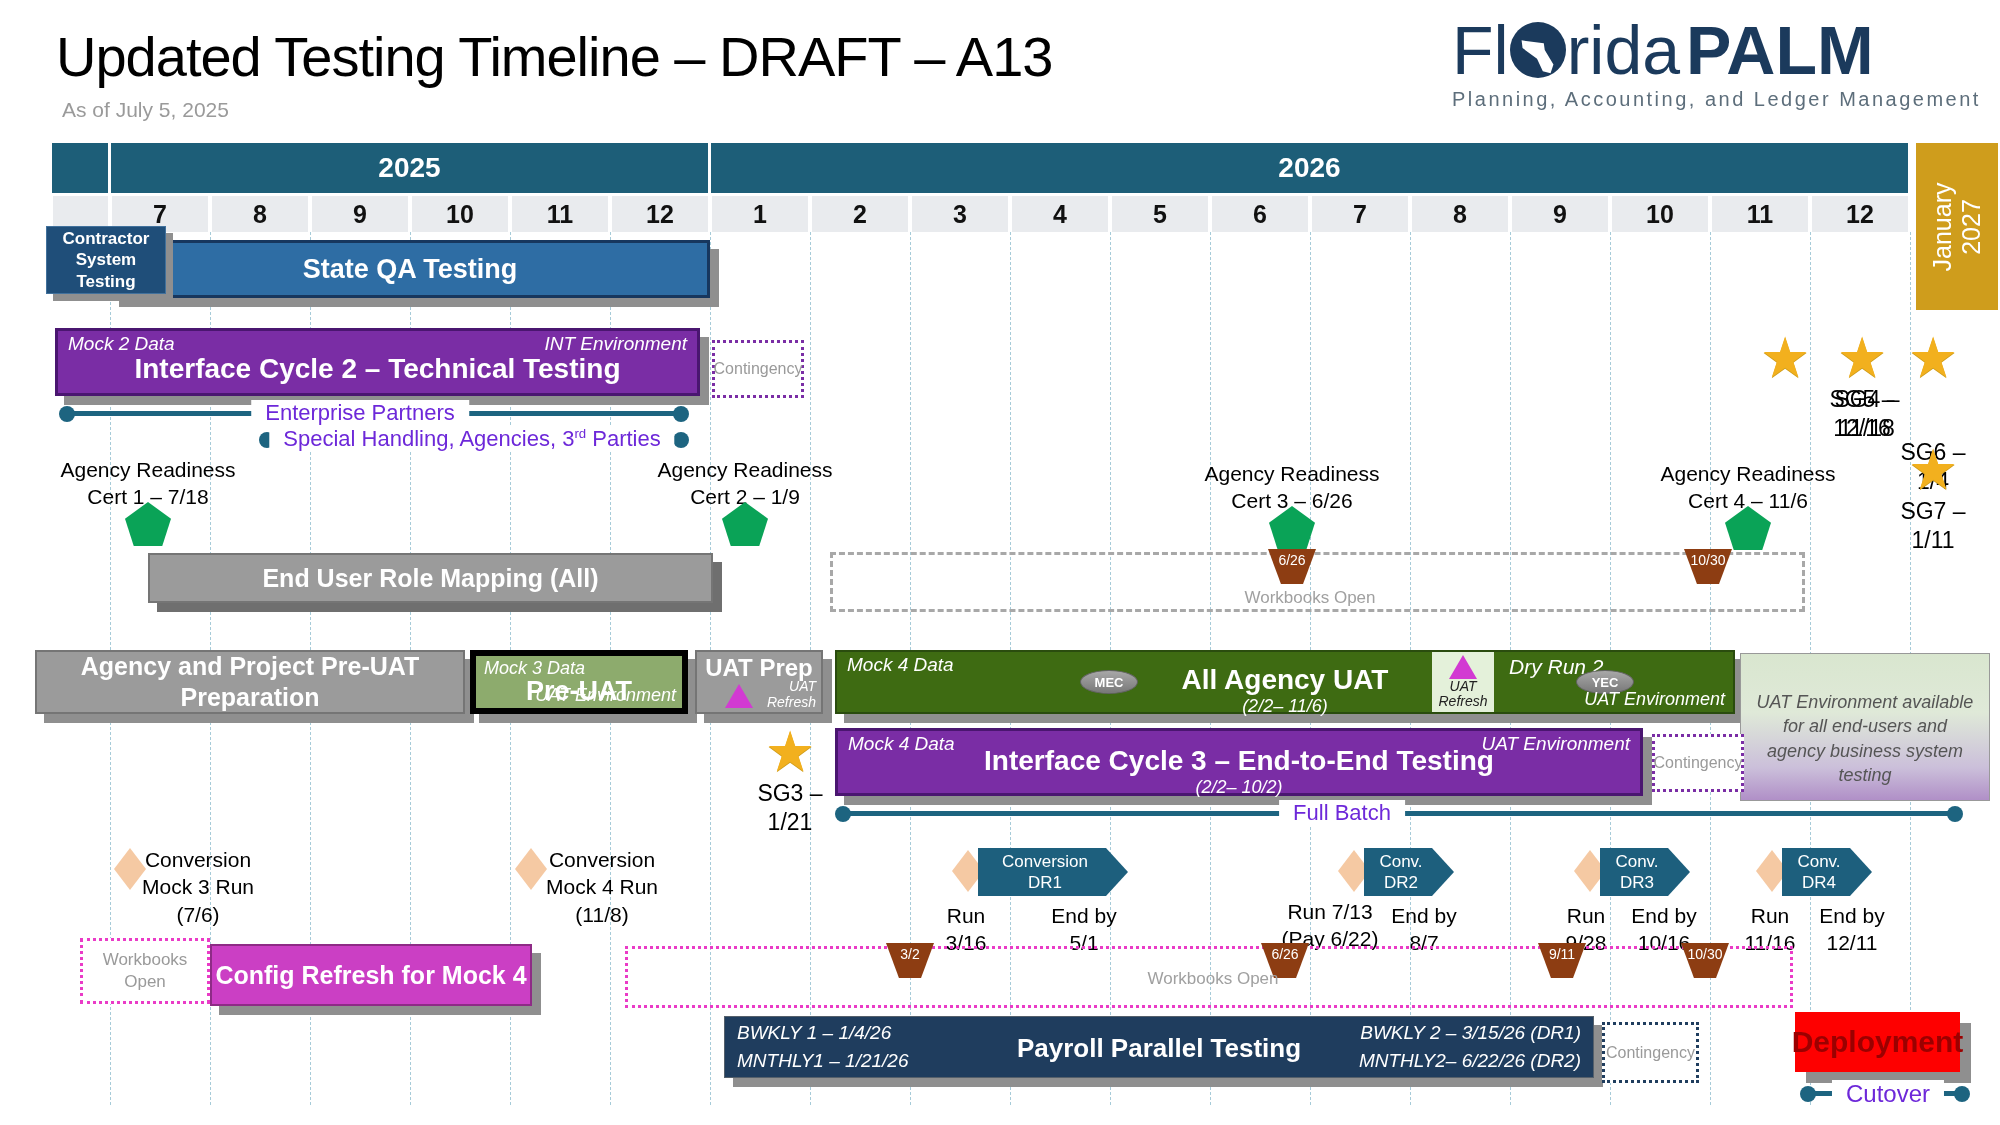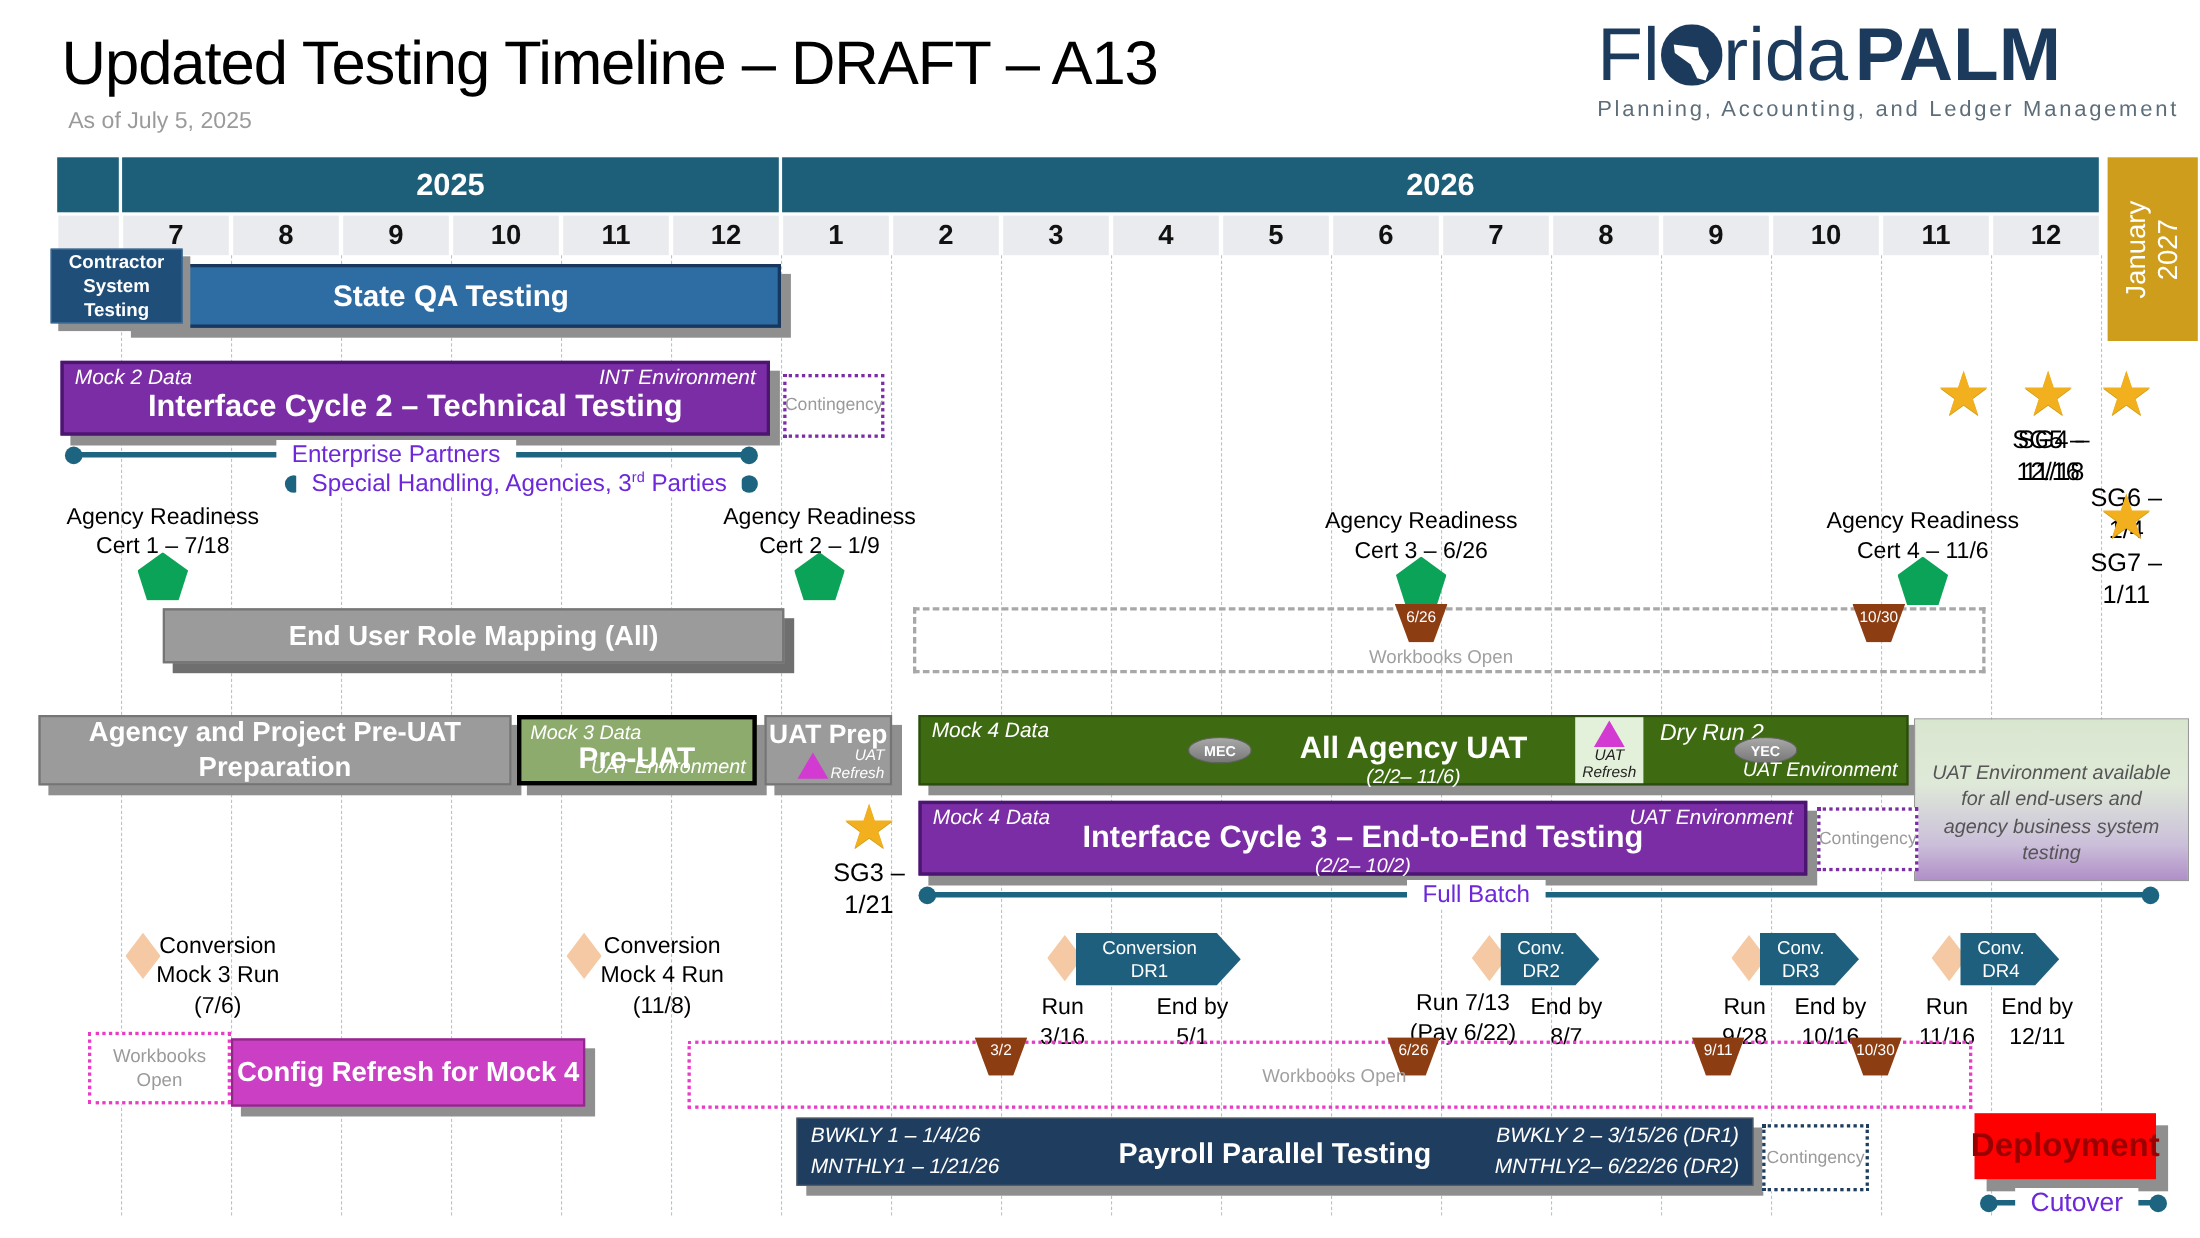--- a/index.html
+++ b/index.html
@@ -167,26 +167,26 @@
   </div>
   <div class="conting" style="left:830px;top:552px;width:975px;height:60px;border:3px dashed #a8a8a8;background:transparent;"></div>
   <div class="flagpot" style="left:1292px;top:549px;">6/26</div>
   <div class="flagpot" style="left:1708px;top:549px;">10/30</div>
   <div class="wbtext" style="left:1310px;top:587px;">Workbooks Open</div>
 
   <div class="bar sh" style="left:35px;top:650px;width:430px;height:64px;background:#9b9b9b;border:2px solid #757575;display:flex;align-items:center;justify-content:center;font-weight:bold;font-size:25px;text-align:center;line-height:1.25;">
     <span class="pre">Agency and Project Pre-UAT
 Preparation</span>
   </div>
-  <div class="bar sh" style="left:470px;top:650px;width:218px;height:64px;background:#8dab6d;border:4px solid #000000;">
+  <div class="bar sh" style="left:470px;top:650px;width:218px;height:64px;background:#8dab6d;border:6px solid #000000;">
     <span class="it abs" style="left:8px;top:2px;font-size:18px;">Mock 3 Data</span>
     <div class="ctrblk" style="top:20px;font-weight:bold;font-size:27px;">Pre-UAT</div>
     <span class="it abs" style="right:6px;bottom:2px;font-size:18px;">UAT Environment</span>
   </div>
-  <div class="bar sh" style="left:695px;top:650px;width:116px;height:64px;background:#9b9b9b;border:2px solid #757575;">
+  <div class="bar sh" style="left:695px;top:650px;width:128px;height:64px;background:#9b9b9b;border:2px solid #757575;">
     <div class="ctrblk" style="top:2px;font-weight:bold;font-size:24px;">UAT Prep</div>
     <div class="tri abs" style="left:28px;bottom:4px;"></div>
     <span class="it abs pre" style="right:5px;bottom:2px;font-size:14px;text-align:right;line-height:1.15;">UAT
 Refresh</span>
   </div>
   <div class="bar sh" style="left:835px;top:650px;width:900px;height:64px;background:#3e6b12;border:2px solid #2a4c0e;">
     <span class="it abs" style="left:10px;top:2px;font-size:19px;">Mock 4 Data</span>
     <div class="oval" style="left:272px;top:18px;">MEC</div>
     <div class="ctrblk" style="top:12px;">
       <b style="font-size:28px;">All Agency UAT</b><br>

